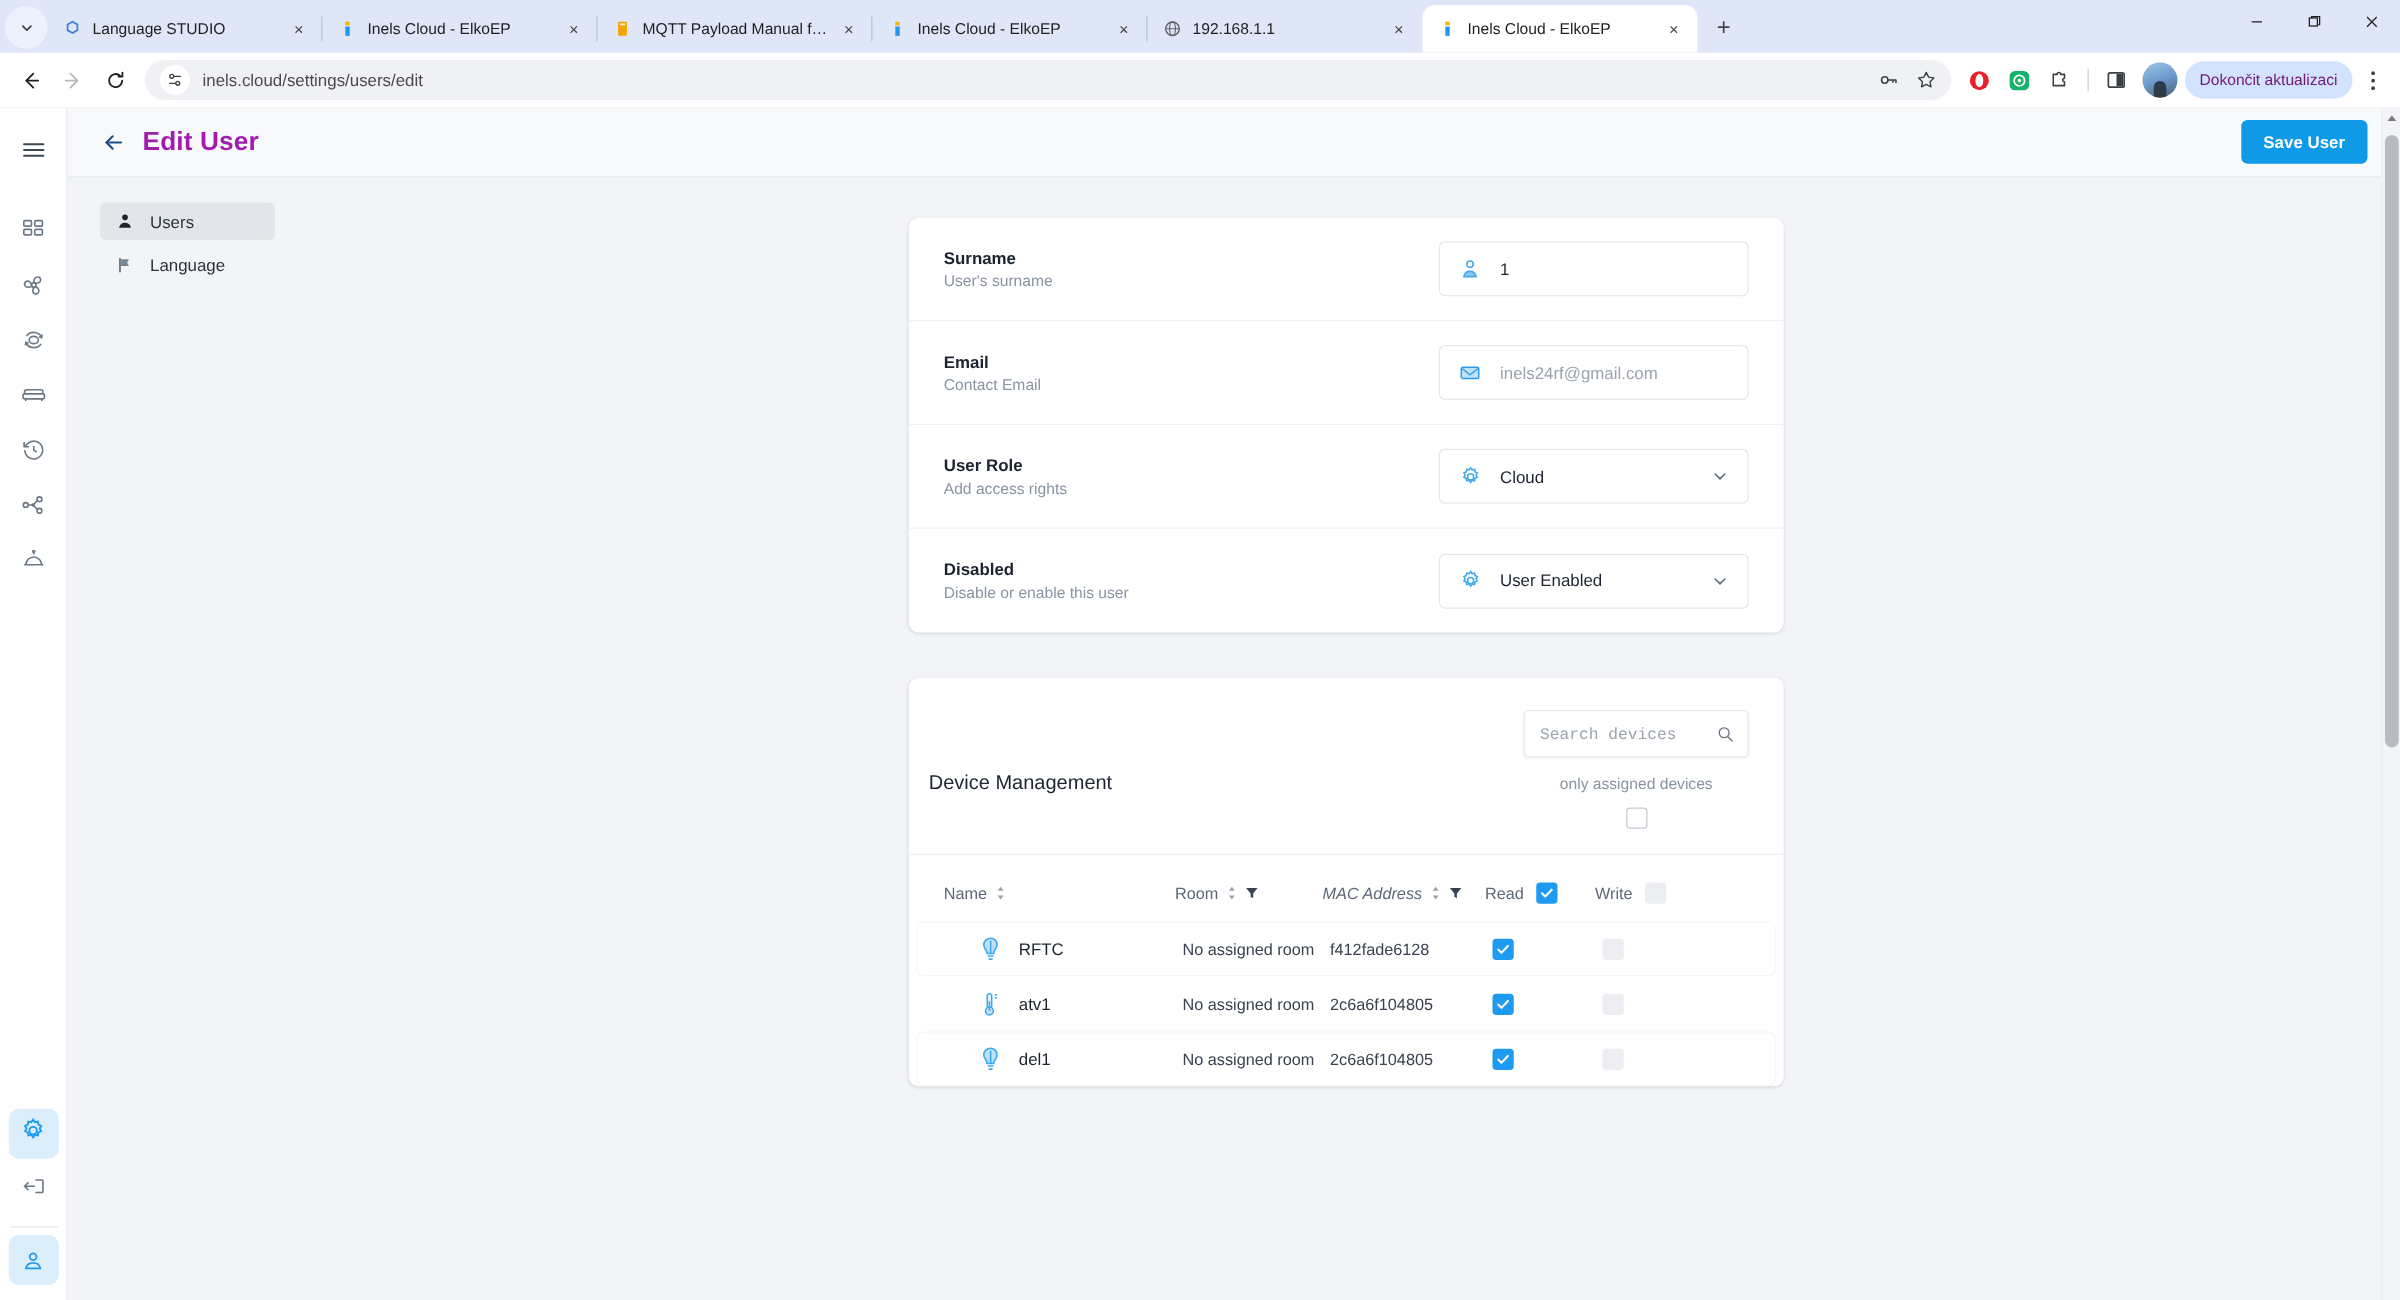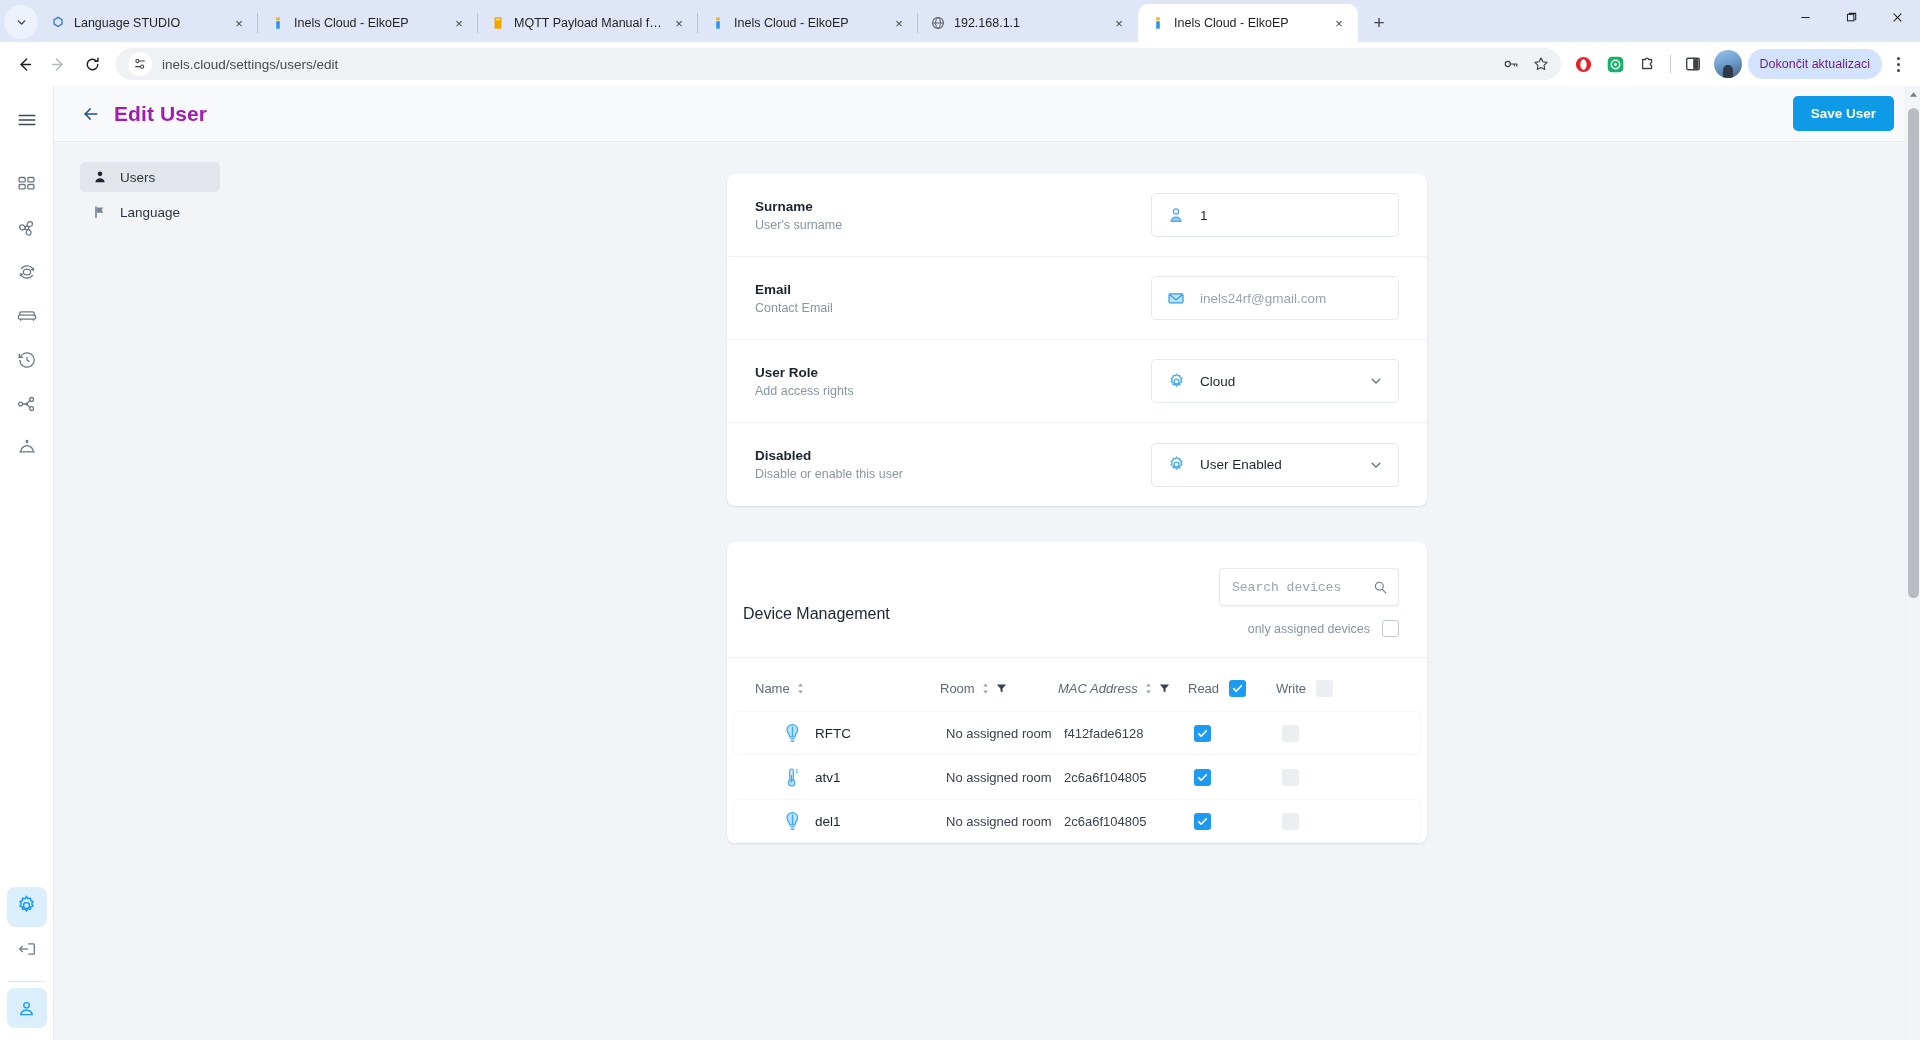--- a/index.html
+++ b/index.html
@@ -405,20 +405,21 @@
     background: transparent;
   }
   .search-input::placeholder { color: #9aa3ae; }
   .search-ico { width: 16px; height: 16px; flex: 0 0 auto; color: #6b7785; display: flex; align-items: center; justify-content: center; }
   .assigned-row {
     display: flex;
     align-items: center;
     justify-content: flex-end;
     gap: 12px;
     margin-top: 14px;
+    flex-direction: column;
   }
   .assigned-label { font-size: 12.5px; color: #8a94a2; }
   .cb {
     width: 17px; height: 17px;
     border-radius: 3px;
     flex: 0 0 auto;
     display: flex; align-items: center; justify-content: center;
   }
   .cb.empty { border: 1px solid #c3c9d2; background: #fff; }
   .cb.grey { background: #eceef1; border: none; }

